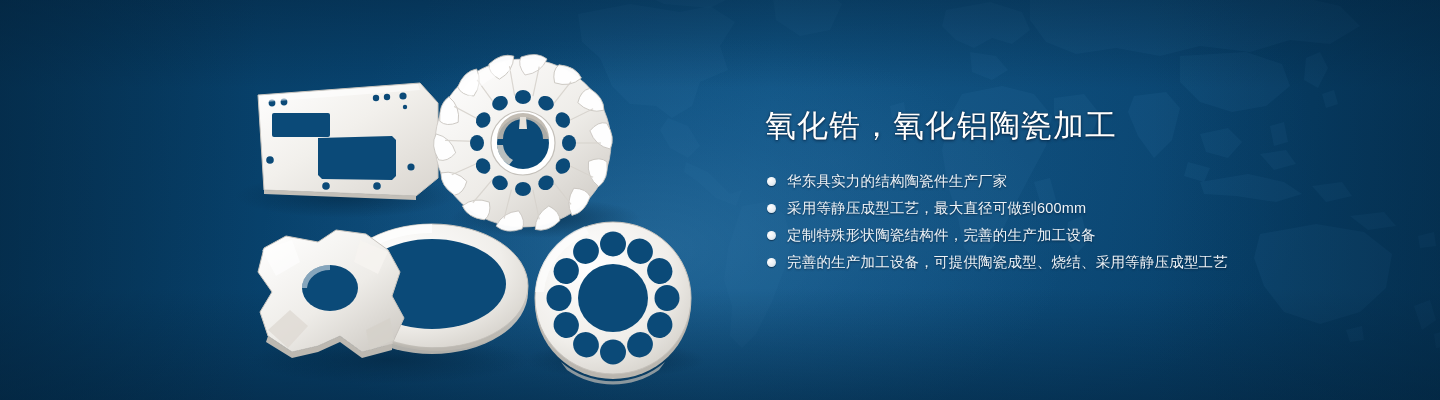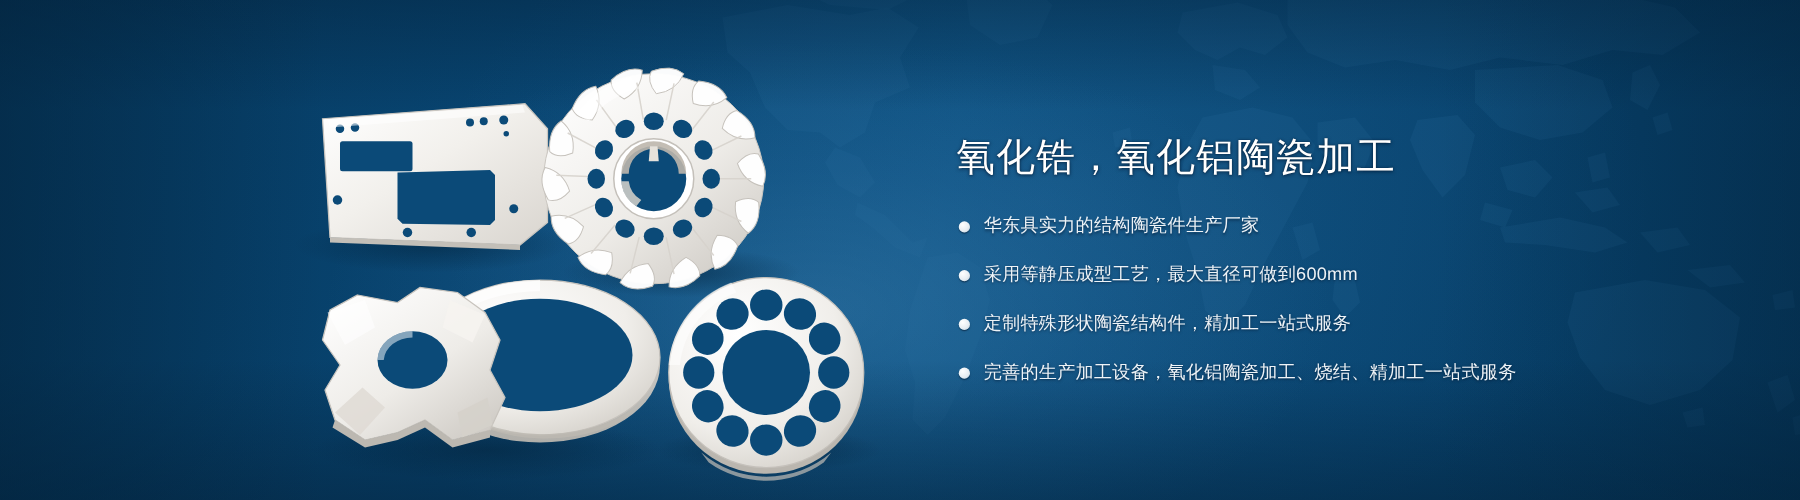--- a/index.html
+++ b/index.html
@@ -46,21 +46,21 @@
   .headline{
     font-size:31px; line-height:44px; color:#ffffff; font-weight:400;
     letter-spacing:1px;
     text-shadow:0 1px 3px rgba(0,20,45,0.75), 0 0 1px rgba(0,0,0,0.5);
     white-space:nowrap;
   }
   .bullets{ list-style:none; margin-top:22px; }
   .bullet{
     display:flex; align-items:center; height:23px; margin-bottom:0px;text-align:right;
   }
-  .bullet + .bullet{ margin-top:16px; }
+  .bullet + .bullet{ margin-top:4px; }
   .dot{
     width:9px; height:9px; border-radius:50%;
     background:radial-gradient(circle at 35% 32%, #ffffff 0%, #e8eef3 55%, #c2ced7 100%);
     flex:0 0 auto; margin-right:11px; margin-left:2px;
     box-shadow:0 1px 1px rgba(0,15,35,0.5);
   }
   .btext{
     font-size:14.5px; line-height:23px; color:#eef3f7; white-space:nowrap;
     text-shadow:0 1px 2px rgba(0,18,40,0.6);
     letter-spacing:0.2px;
@@ -317,24 +317,24 @@
         <span class="btext">华东具实力的结构陶瓷件生产厂家</span>
       </li>
 
       <li class="bullet">
         <span class="dot"></span>
         <span class="btext">采用等静压成型工艺，最大直径可做到600mm</span>
       </li>
 
       <li class="bullet">
         <span class="dot"></span>
-        <span class="btext">定制特殊形状陶瓷结构件，精加工一站式服务</span>
+        <span class="btext">定制特殊形状陶瓷结构件，完善的生产加工设备</span>
       </li>
 
       <li class="bullet">
         <span class="dot"></span>
-        <span class="btext">完善的生产加工设备，氧化铝陶瓷加工、烧结、精加工一站式服务</span>
+        <span class="btext">完善的生产加工设备，可提供陶瓷成型、烧结、采用等静压成型工艺</span>
       </li>
 
     </ul>
   </div>
 
 </div>
 
 </body></html>

